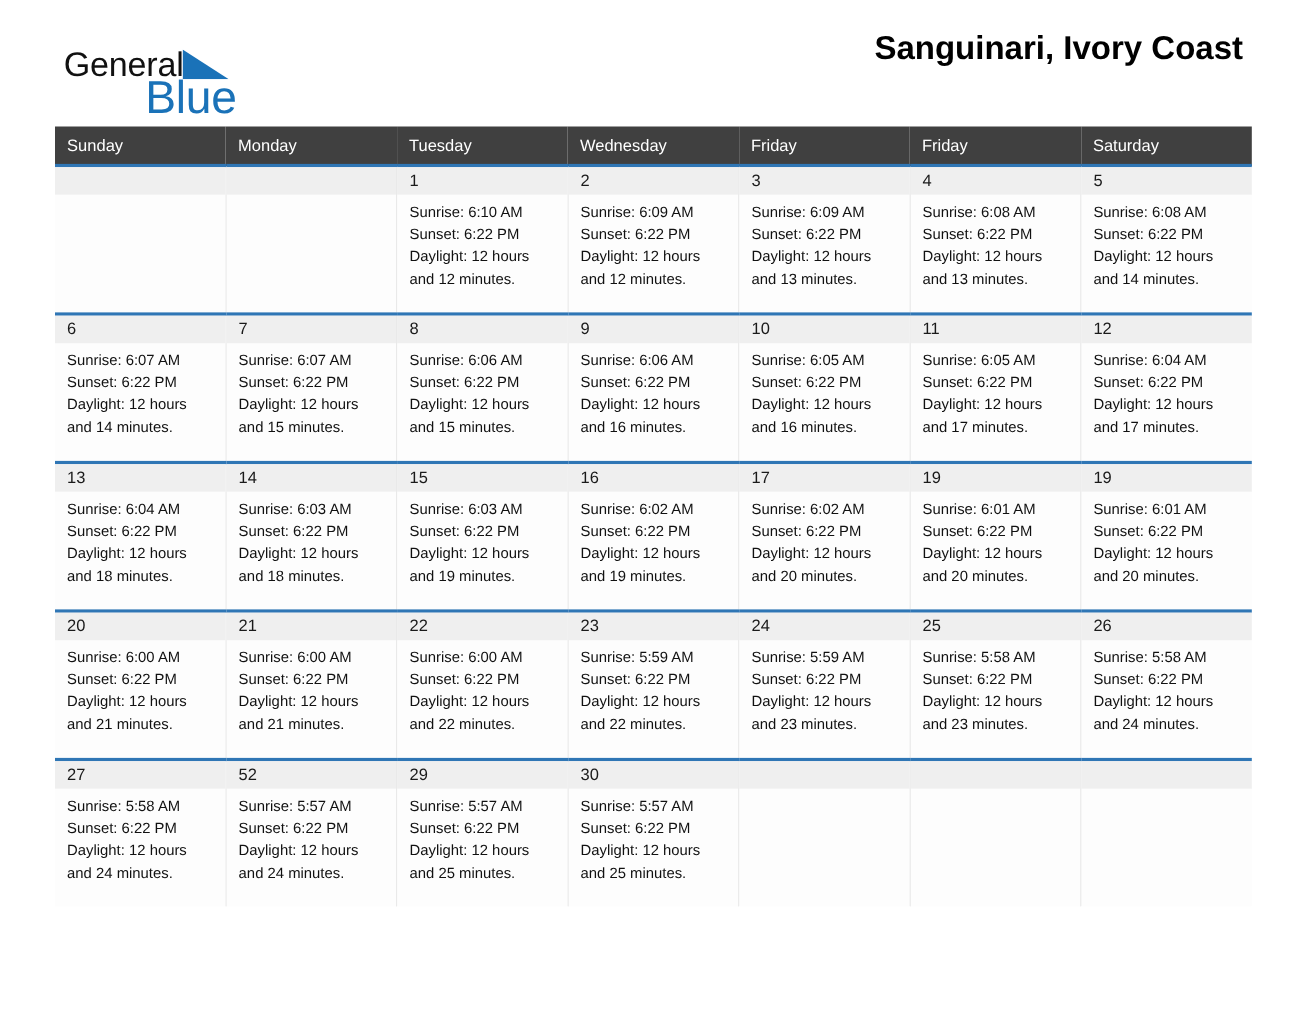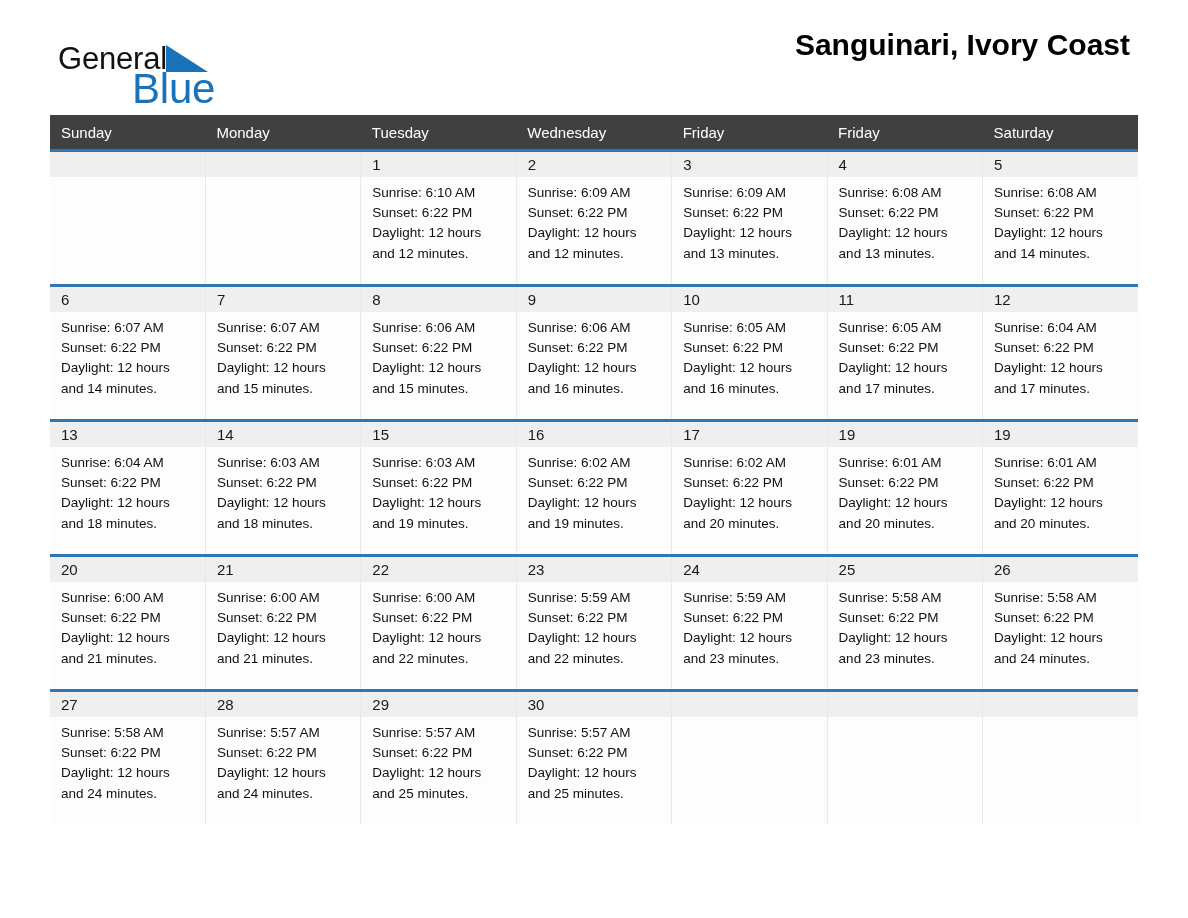--- a/index.html
+++ b/index.html
@@ -506,21 +506,21 @@
               <div class="details">
                 <div class="line">Sunrise: 5:58 AM</div>
                 <div class="line">Sunset: 6:22 PM</div>
                 <div class="line">Daylight: 12 hours</div>
                 <div class="line">and 24 minutes.</div>
               </div>
             </div>
           </td>
           <td>
             <div class="cell">
-              <div class="daynum-strip"><span class="daynum">28</span></div>
+              <div class="daynum-strip"><span class="daynum">52</span></div>
               <div class="details">
                 <div class="line">Sunrise: 5:57 AM</div>
                 <div class="line">Sunset: 6:22 PM</div>
                 <div class="line">Daylight: 12 hours</div>
                 <div class="line">and 24 minutes.</div>
               </div>
             </div>
           </td>
           <td>
             <div class="cell">

